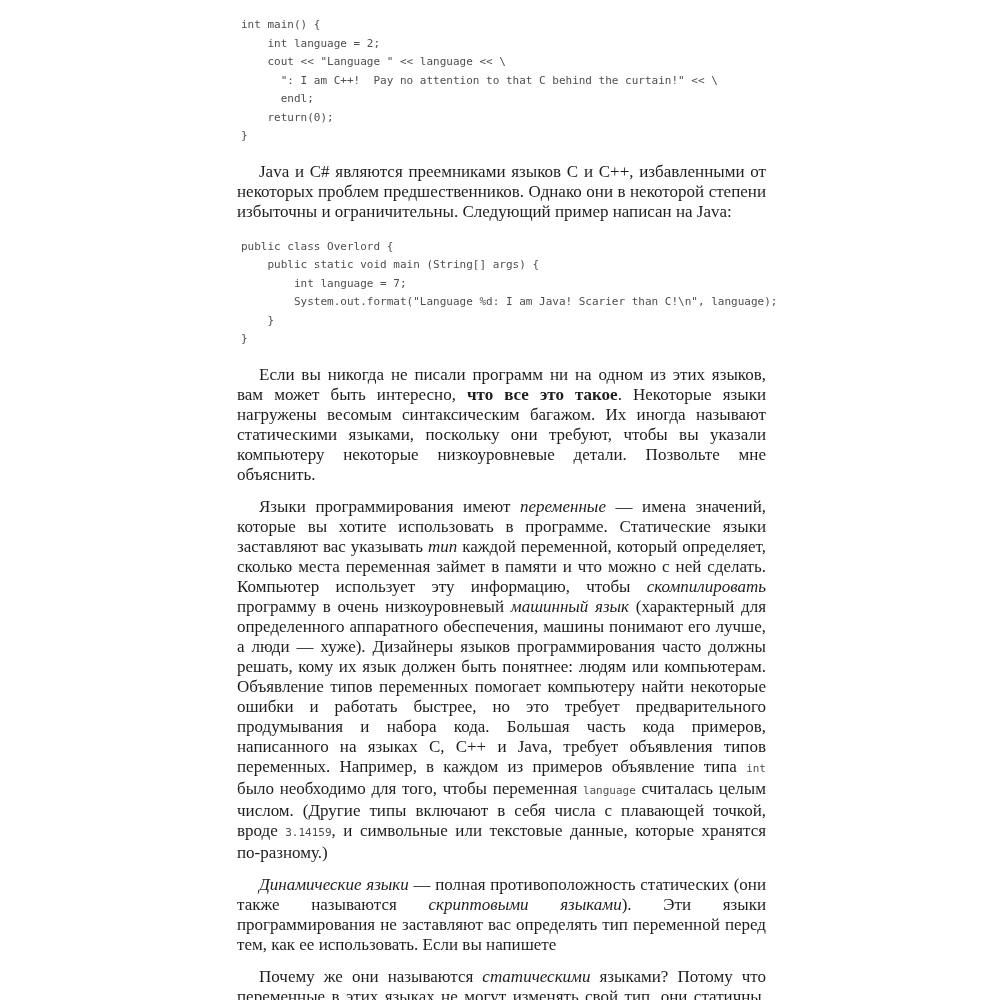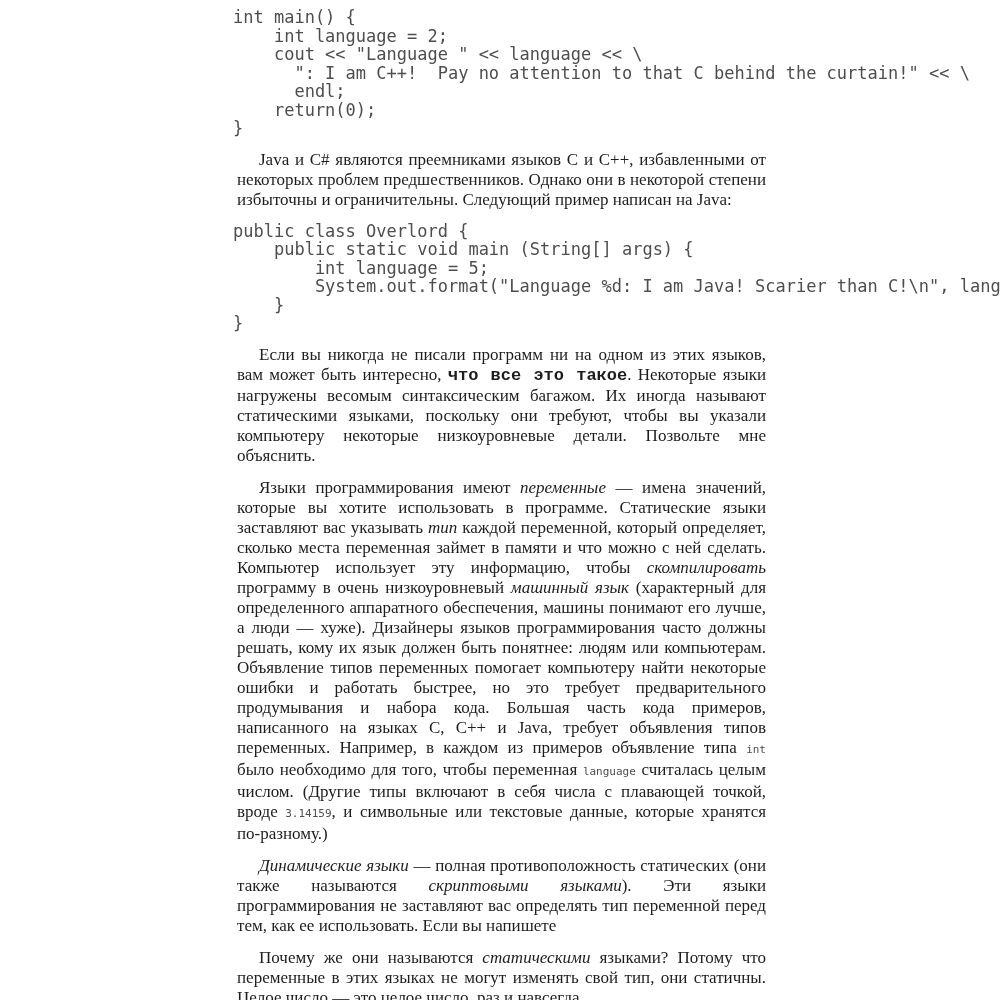--- a/index.html
+++ b/index.html
@@ -34,42 +34,42 @@
     font-size: 14px;
     color: #2d2d2d;
   }
   .runhead-num {
     font-family: "Liberation Sans", sans-serif;
     font-size: 19px;
     font-weight: bold;
     color: #161616;
   }
   pre.code {
-    margin: 8px;
+    margin: 16px;
     font-family: "DejaVu Sans Mono", monospace;
-    font-size: 17px;
+    font-size: 11px;
     line-height: 18.5px;
     color: #4e4e4e;
     white-space: pre;
   }
   .code-cpp  { margin-top: 20px; }
   .code-java { margin-top: 10px; }
   p.body {
     margin: 12px;
     font-family: "Liberation Serif", serif;
     font-size: 17px;
     line-height: 20px;
     color: #1d1d1d;
     text-align: justify;
     text-indent: 22px;
   }
   .para-1 { margin-top: 7px; }
   .para-2 { margin-top: 6px; }
   .seg-normal { }
-  .seg-bold   { font-weight: bold; font-family: Liberation Mono, monospace; }
+  .seg-bold   { font-weight: bold; }
   .seg-italic { font-style: italic; }
   .seg-mono   {
     font-family: "DejaVu Sans Mono", monospace;
     font-size: 11px;
     color: #4e4e4e;
     font-style: normal;
   }
 </style>
 </head>
 <body>
@@ -83,21 +83,21 @@
     cout &lt;&lt; "Language " &lt;&lt; language &lt;&lt; \
       ": I am C++!  Pay no attention to that C behind the curtain!" &lt;&lt; \
       endl;
     return(0);
 }</pre>
 
     <p class="body para-1"><span class="seg-normal">Java и C# являются преемниками языков C и C++, избавленными от некоторых проблем предшественников. Однако они в некоторой степени избыточны и ограничительны. Следующий пример написан на Java:</span></p>
 
     <pre class="code code-java">public class Overlord {
     public static void main (String[] args) {
-        int language = 5;
+        int language = 7;
         System.out.format("Language %d: I am Java! Scarier than C!\n", language);
     }
 }</pre>
 
     <p class="body para-2"><span class="seg-normal">Если вы никогда не писали программ ни на одном из этих языков, вам может быть интересно, </span><span class="seg-bold">что все это такое</span><span class="seg-normal">. Некоторые языки нагружены весомым синтаксическим багажом. Их иногда называют статическими языками, поскольку они требуют, чтобы вы указали компьютеру некоторые низкоуровневые детали. Позвольте мне объяснить.</span></p>
 
     <p class="body"><span class="seg-normal">Языки программирования имеют </span><span class="seg-italic">переменные</span><span class="seg-normal"> — имена значений, которые вы хотите использовать в программе. Статические языки заставляют вас указывать </span><span class="seg-italic">тип</span><span class="seg-normal"> каждой переменной, который определяет, сколько места переменная займет в памяти и что можно с ней сделать. Компьютер использует эту информацию, чтобы </span><span class="seg-italic">скомпилировать</span><span class="seg-normal"> программу в очень низкоуровневый </span><span class="seg-italic">машинный язык</span><span class="seg-normal"> (характерный для определенного аппаратного обеспечения, машины понимают его лучше, а люди — хуже). Дизайнеры языков программирования часто должны решать, кому их язык должен быть понятнее: людям или компьютерам. Объявление типов переменных помогает компьютеру найти некоторые ошибки и работать быстрее, но это требует предварительного продумывания и набора кода. Большая часть кода примеров, написанного на языках C, C++ и Java, требует объявления типов переменных. Например, в каждом из примеров объявление типа </span><span class="seg-mono">int</span><span class="seg-normal"> было необходимо для того, чтобы переменная </span><span class="seg-mono">language</span><span class="seg-normal"> считалась целым числом. (Другие типы включают в себя числа с плавающей точкой, вроде </span><span class="seg-mono">3.14159</span><span class="seg-normal">, и символьные или текстовые данные, которые хранятся по-разному.)</span></p>
 
     <p class="body"><span class="seg-italic">Динамические языки</span><span class="seg-normal"> — полная противоположность статических (они также называются </span><span class="seg-italic">скриптовыми языками</span><span class="seg-normal">). Эти языки программирования не заставляют вас определять тип переменной перед тем, как ее использовать. Если вы напишете</span></p>
 

